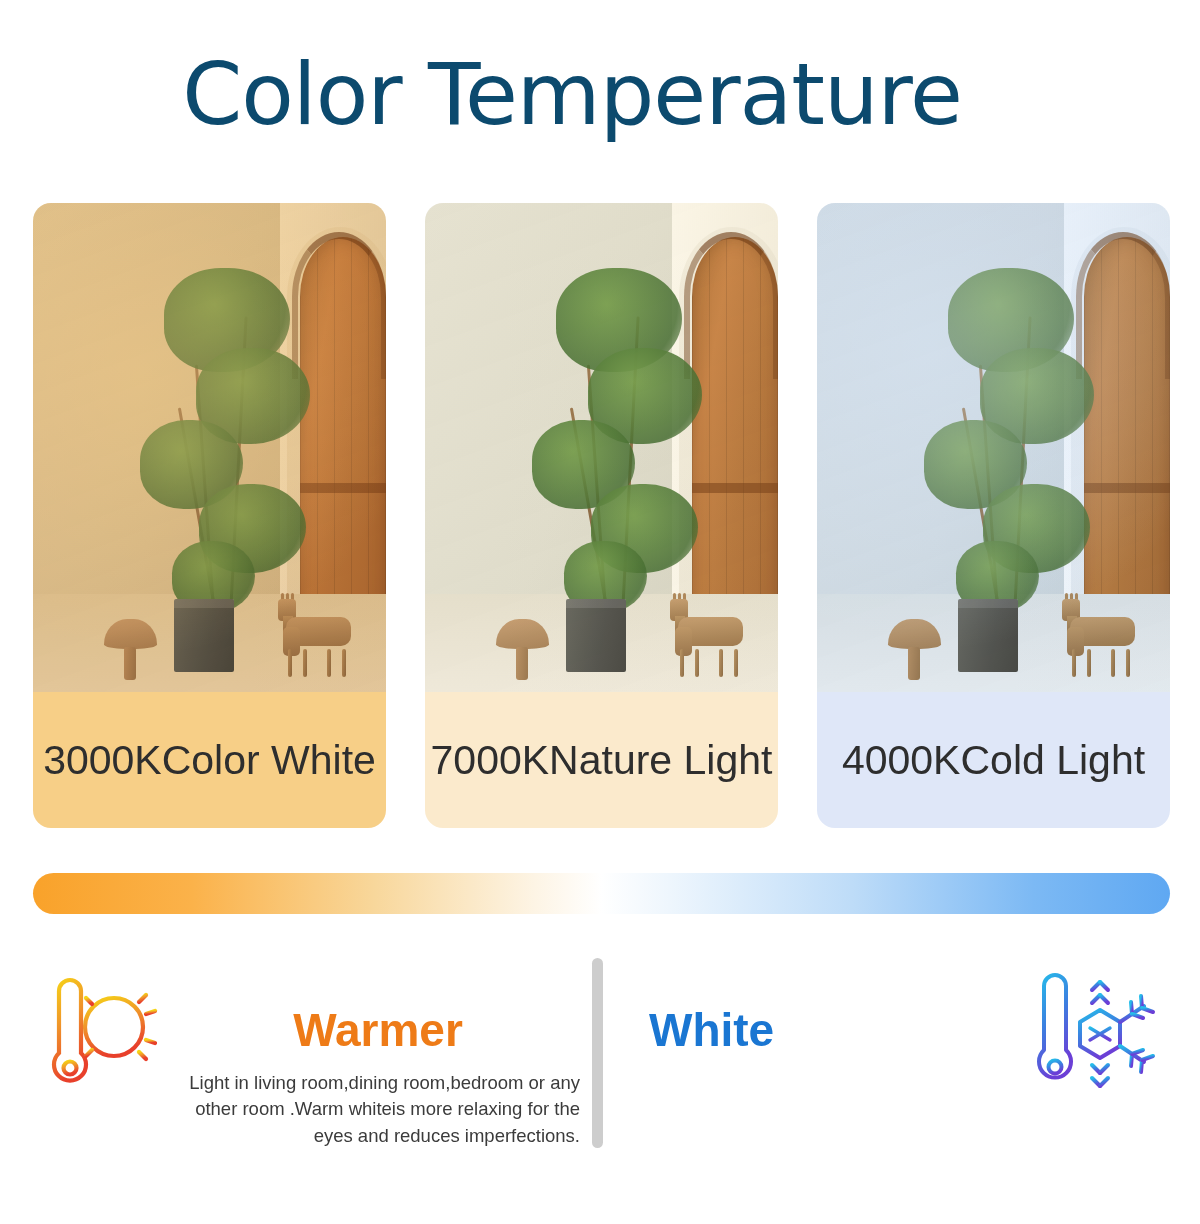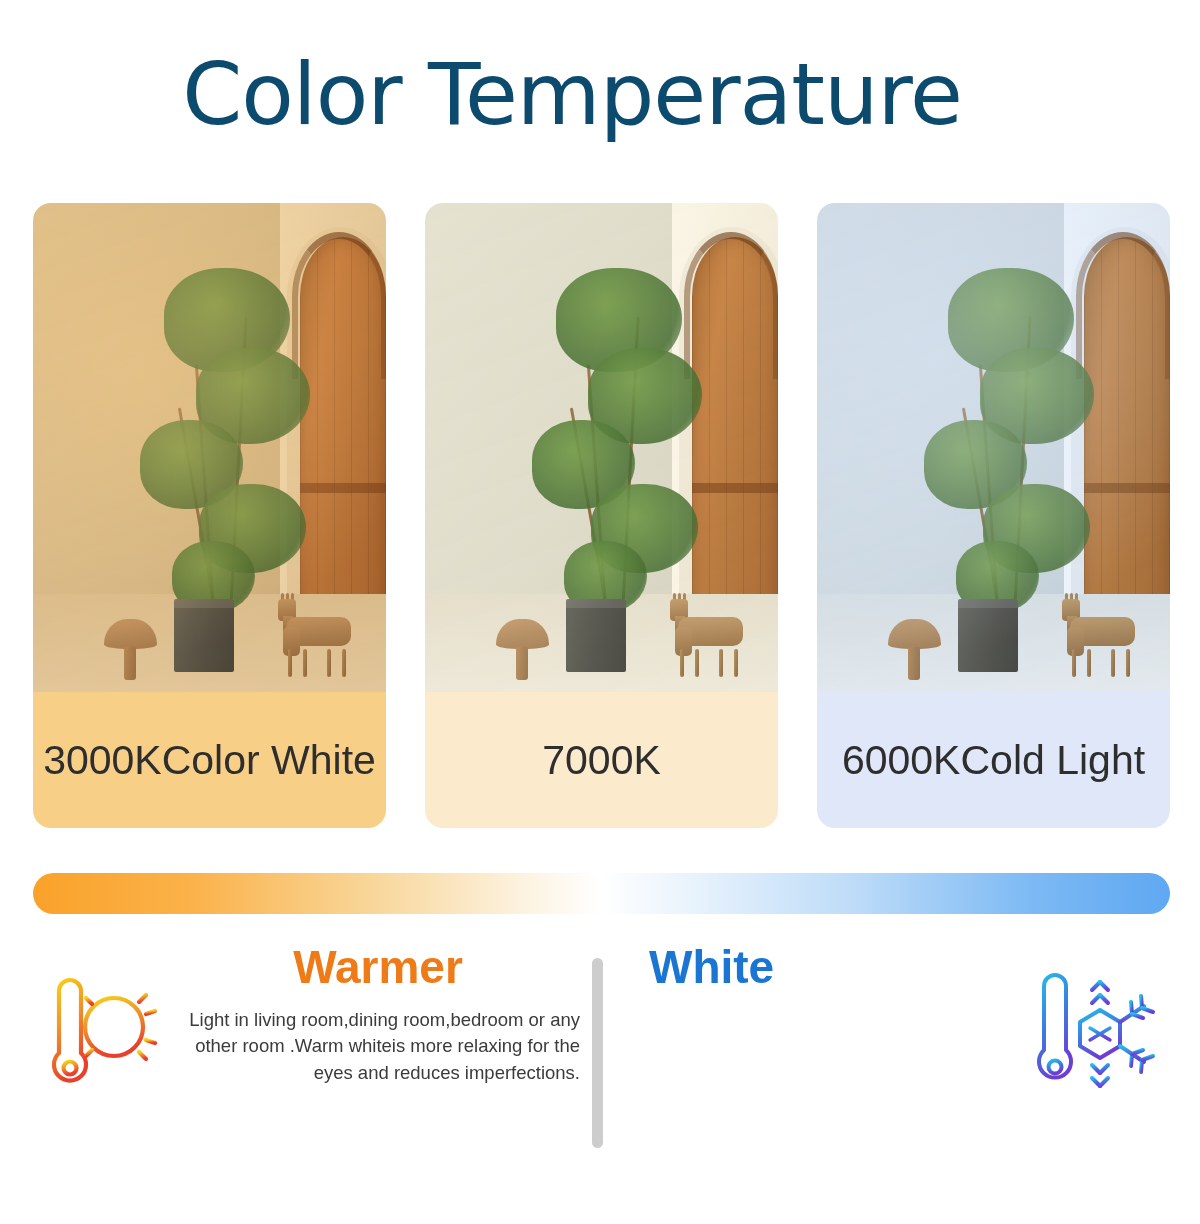--- a/index.html
+++ b/index.html
@@ -108,21 +108,21 @@
 
   
   .bottom { position:absolute; left:0; top:940px; width:1200px; height:230px; }
 
   .icon-warm { position:absolute; left:42px; top:965px; width:130px; height:135px; }
   .icon-cold { position:absolute; left:1032px; top:962px; width:132px; height:140px; }
 
   .divider { position:absolute; left:592px; top:958px; width:11px; height:190px;
              background:#cdcdcd; border-radius: 6px; }
 
-  .col { position:absolute; top:942px; }
+  .col { position:absolute; top:1005px; }
   .col-warm { left: 176px; width: 404px; text-align: right; }
   .col-cold { left: 621px; width: 420px; text-align: left; }
 
   .h-warm { font-size: 46px; font-weight: 700; color:#ee7b17; line-height:1.1;
             text-align:center; margin-bottom: 14px; }
   .h-cold { font-size: 46px; font-weight: 700; color:#1a76d2; line-height:1.1;
             text-align:left; margin-bottom: 14px; padding-left: 28px; }
   .body-txt { font-size: 18.5px; color:#3b3b3b; line-height: 26.5px; }
 </style>
 </head>
@@ -222,20 +222,21 @@
             <div class="an-leg" style="left:26%"></div>
             <div class="an-leg" style="left:44%"></div>
             <div class="an-leg" style="left:72%"></div>
             <div class="an-leg" style="left:90%"></div>
           </div>
         </div>
         <div class="tint" style="background:linear-gradient(160deg, rgba(252,240,214,.22), rgba(244,232,206,.16));mix-blend-mode:multiply;"></div>
       </div>
       <div class="label" style="background:#fbeacc;">
         <div class="k">7000K</div>
+        <div class="n">Nature Light</div>
       </div>
     </div>
 
     <div class="card">
       <div class="photo">
         <div class="wall">
           <div class="wall-main" style="background:linear-gradient(110deg,#dfe5e8,#d9e0e4 55%,#ced7dc);"></div>
           <div class="wall-right" style="background:linear-gradient(90deg,#fbfcfd,#eff3f6);"></div>
           <div class="doorway" style="background:linear-gradient(100deg,#eef2f5,#e2e8ec);"></div>
           <div class="door">
@@ -270,21 +271,21 @@
             <div class="an-leg" style="left:26%"></div>
             <div class="an-leg" style="left:44%"></div>
             <div class="an-leg" style="left:72%"></div>
             <div class="an-leg" style="left:90%"></div>
           </div>
         </div>
         <div class="tint" style="background:linear-gradient(160deg, rgba(186,210,238,.30), rgba(200,220,240,.22));mix-blend-mode:multiply;"></div>
         <div class="tint" style="background:radial-gradient(circle at 32% 30%, rgba(225,238,255,.35), rgba(225,238,255,0) 72%);"></div>
       </div>
       <div class="label" style="background:#dfe7f8;">
-        <div class="k">6000K</div>
+        <div class="k">4000K</div>
         <div class="n">Cold Light</div>
       </div>
     </div>
 
   </div>
 
   <div class="gradbar" style="background:linear-gradient(90deg,#f9a22a 0%,#fbb24a 14%,#f8d79b 30%,#fdf4e4 44%,#ffffff 50%,#eef6fd 56%,#bedcf8 72%,#7cb9f4 88%,#5fa8f2 100%);"></div>
 
   <div class="bottom"></div>
 

